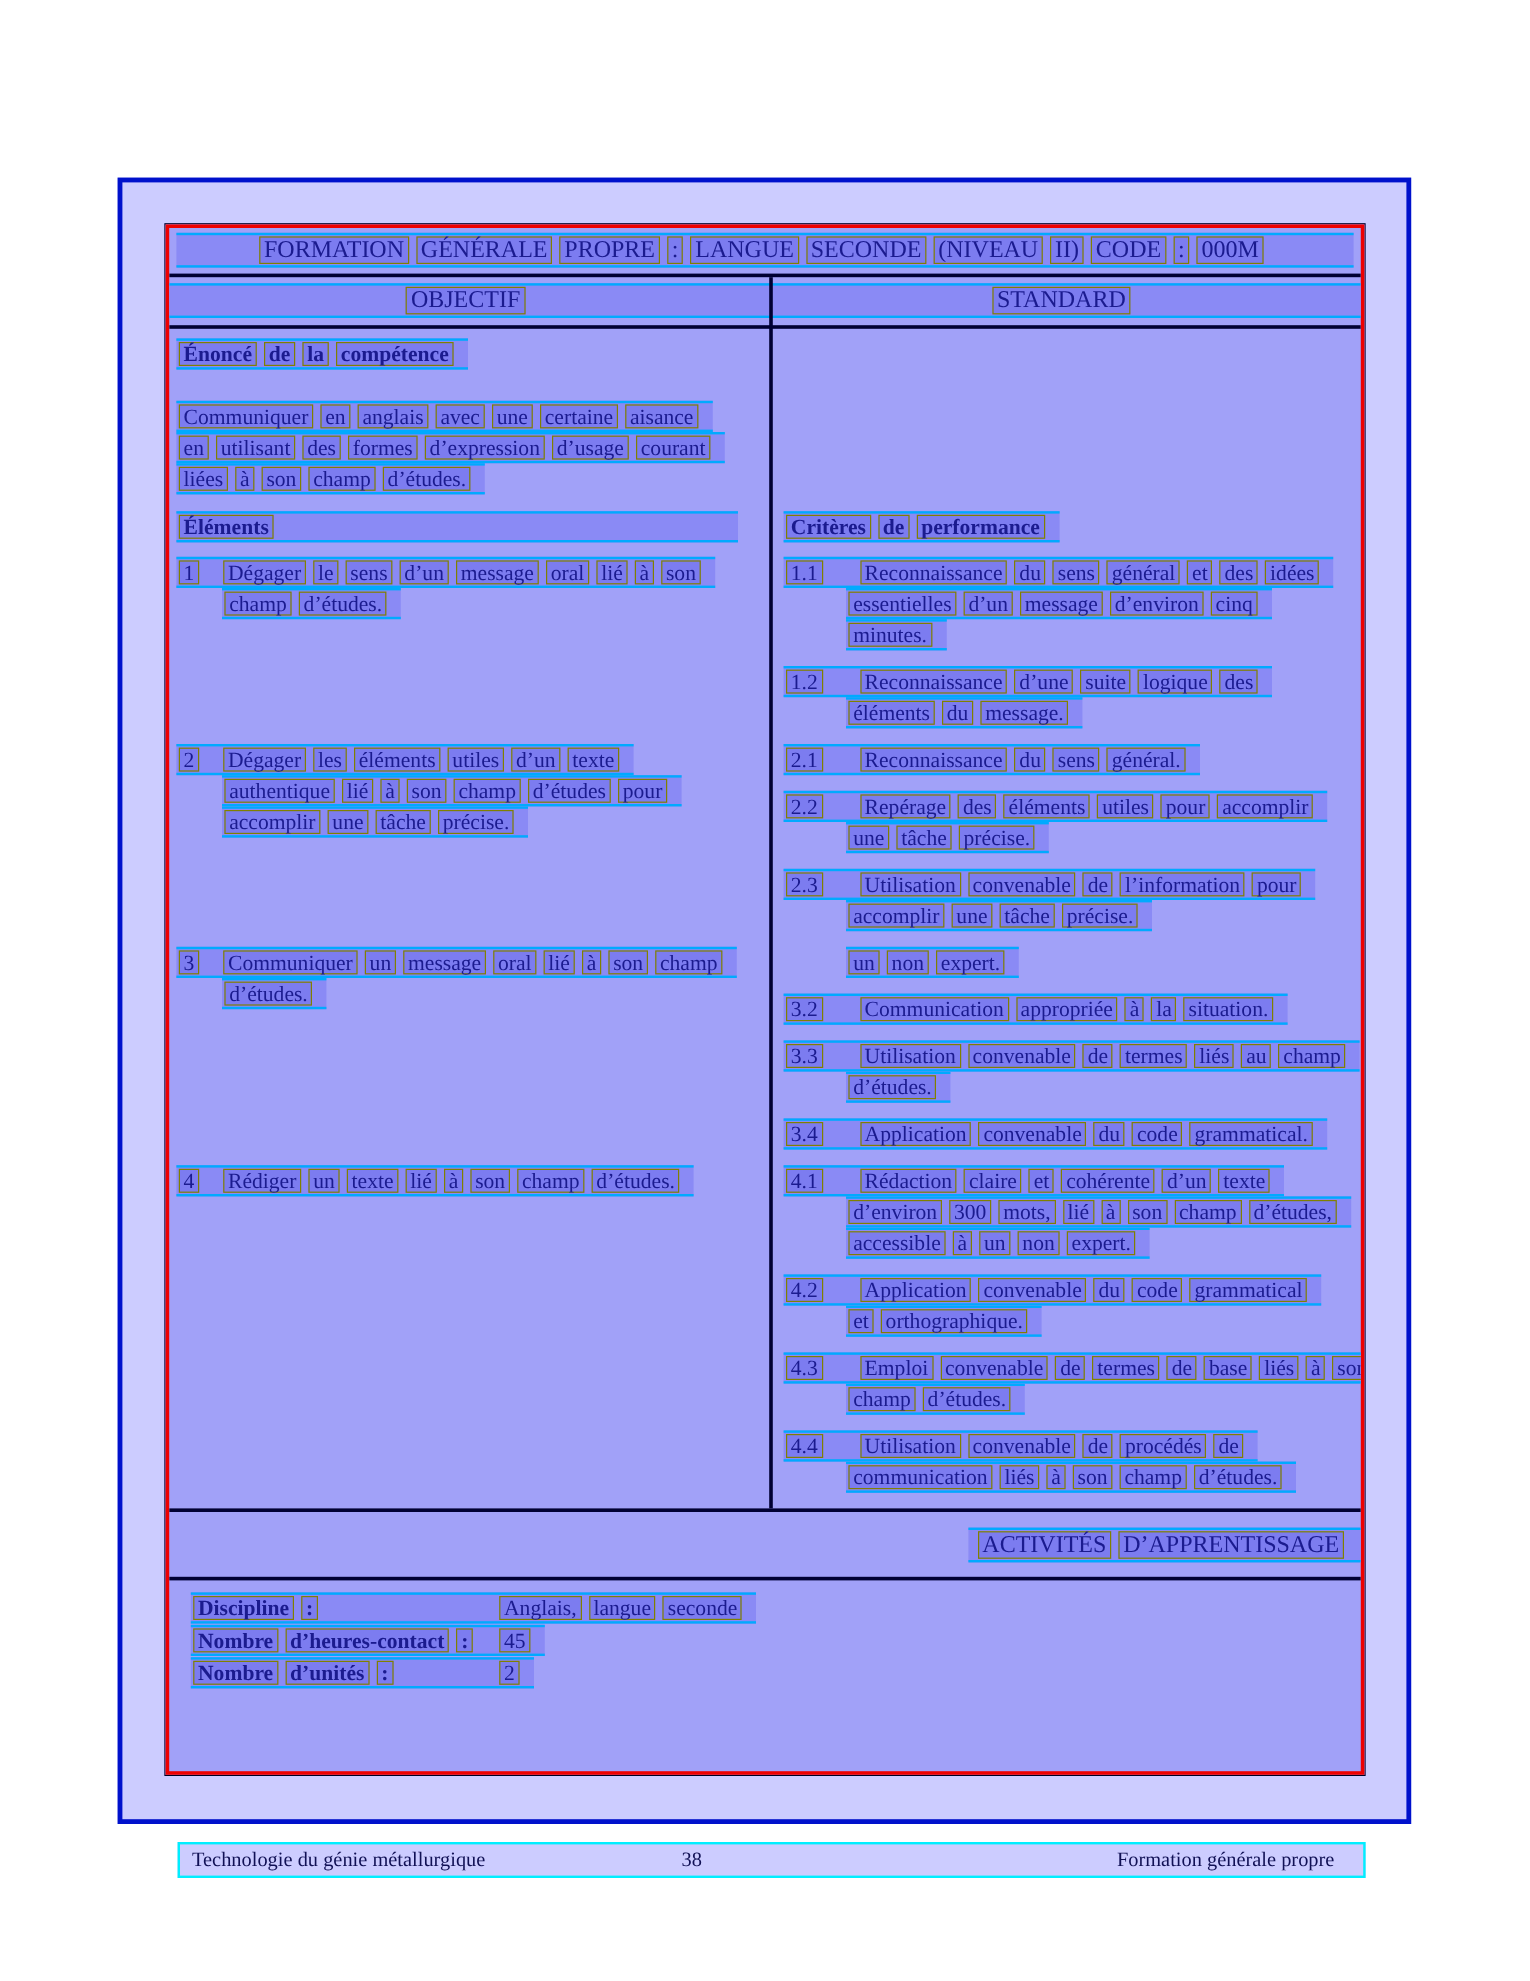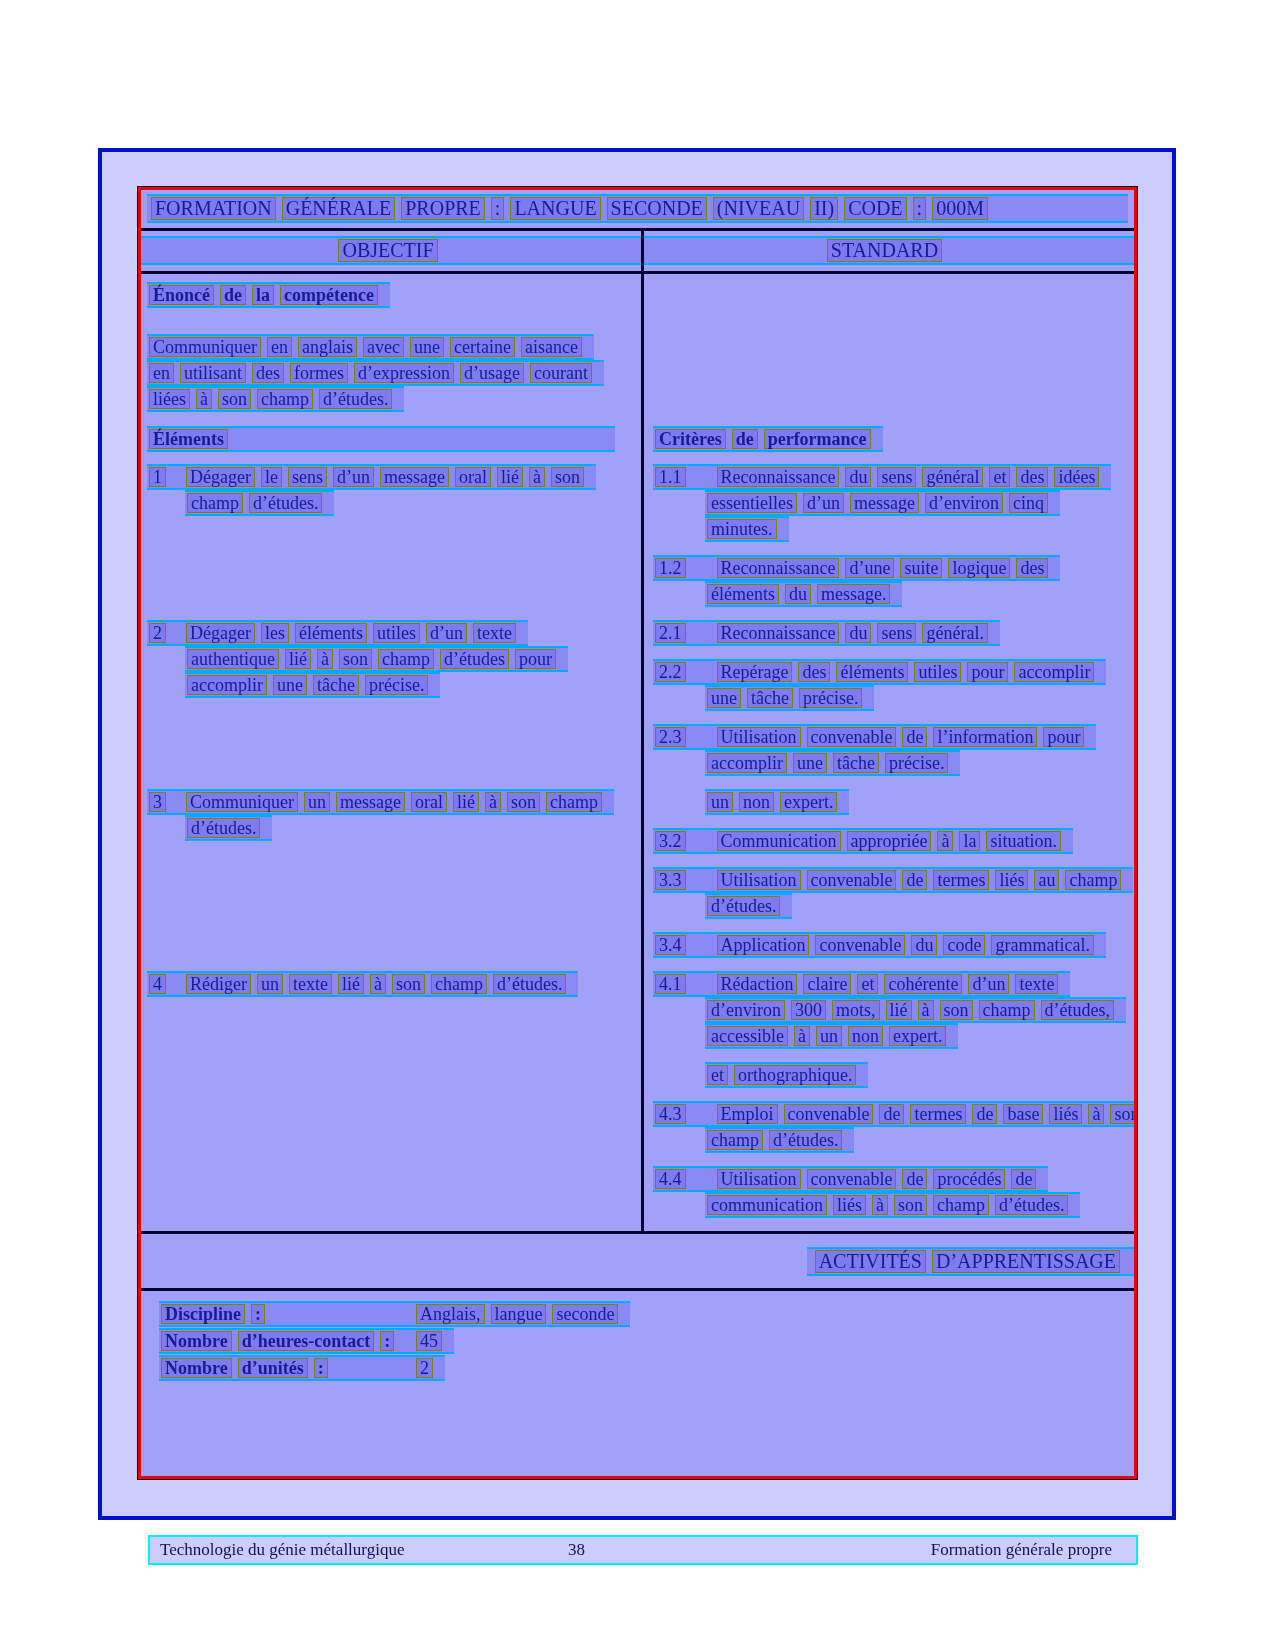--- a/index.html
+++ b/index.html
@@ -23,21 +23,21 @@
   .line{display:block;width:fit-content;white-space:nowrap;
     background:var(--band_bg);border-top:2px solid var(--band_edge);
     border-bottom:2px solid var(--band_edge);
     padding:1px 6px 1px 2px;font-size:18px;line-height:18px;color:var(--text_ink);}
   .w{display:inline-block;background:var(--word_bg);
     border:1px solid var(--word_border);padding:0 3px;margin-right:6px;}
   .bold,.bold .w,.b{font-weight:bold;}
   .full{min-width:468px;}
   
   .title-row{height:38px;padding:4px 6px 0 6px;}
-  .title-band{display:flex;justify-content:flex-start;align-items:center;
+  .title-band{display:flex;justify-content:center;align-items:center;
     background:var(--band_bg);border-top:2px solid var(--band_edge);
     border-bottom:2px solid var(--band_edge);padding:1px 4px;
     font-size:20px;line-height:21px;color:var(--text_ink);}
   
   .colheader-row{height:40px;padding:5px 0 0 0;}
   .colheader-band{display:flex;align-items:center;
     background:var(--band_bg);border-top:2px solid var(--band_edge);
     border-bottom:2px solid var(--band_edge);padding:1px 0;
     font-size:20px;line-height:21px;color:var(--text_ink);}
   .colheader-band .half-left{width:500px;text-align:center;}
@@ -182,20 +182,21 @@
                 <div class="line"><span class="w num">4</span><span class="w">Rédiger</span><span class="w">un</span><span class="w">texte</span><span class="w">lié</span><span class="w">à</span><span class="w">son</span><span class="w">champ</span><span class="w">d’études.</span></div>
               </div>
             </div>
             <div class="cell right">
               <div class="item">
                 <div class="line"><span class="w num">4.1</span><span class="w">Rédaction</span><span class="w">claire</span><span class="w">et</span><span class="w">cohérente</span><span class="w">d’un</span><span class="w">texte</span></div>
                 <div class="line cont-cr"><span class="w">d’environ</span><span class="w">300</span><span class="w">mots,</span><span class="w">lié</span><span class="w">à</span><span class="w">son</span><span class="w">champ</span><span class="w">d’études,</span></div>
                 <div class="line cont-cr"><span class="w">accessible</span><span class="w">à</span><span class="w">un</span><span class="w">non</span><span class="w">expert.</span></div>
               </div>
               <div class="item">
+                <div class="line"><span class="w num">4.2</span><span class="w">Application</span><span class="w">convenable</span><span class="w">du</span><span class="w">code</span><span class="w">grammatical</span></div>
                 <div class="line cont-cr"><span class="w">et</span><span class="w">orthographique.</span></div>
               </div>
               <div class="item">
                 <div class="line"><span class="w num">4.3</span><span class="w">Emploi</span><span class="w">convenable</span><span class="w">de</span><span class="w">termes</span><span class="w">de</span><span class="w">base</span><span class="w">liés</span><span class="w">à</span><span class="w">son</span></div>
                 <div class="line cont-cr"><span class="w">champ</span><span class="w">d’études.</span></div>
               </div>
               <div class="item">
                 <div class="line"><span class="w num">4.4</span><span class="w">Utilisation</span><span class="w">convenable</span><span class="w">de</span><span class="w">procédés</span><span class="w">de</span></div>
                 <div class="line cont-cr"><span class="w">communication</span><span class="w">liés</span><span class="w">à</span><span class="w">son</span><span class="w">champ</span><span class="w">d’études.</span></div>
               </div>

